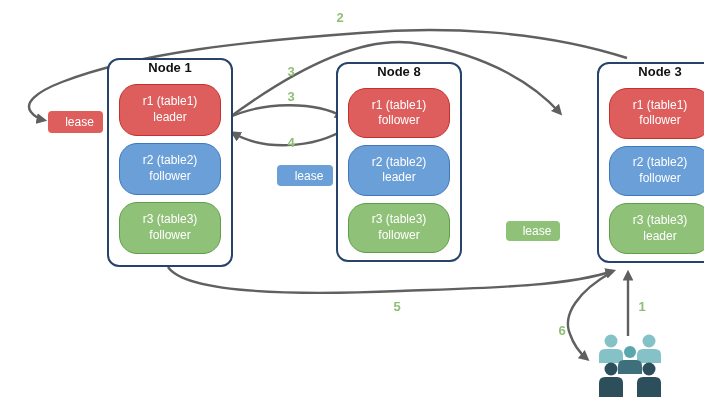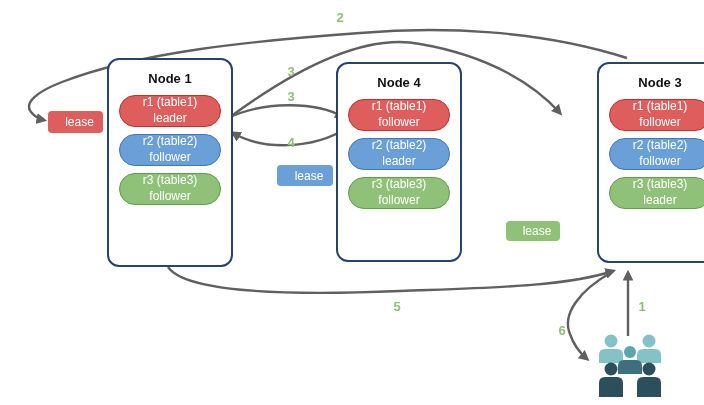--- a/index.html
+++ b/index.html
@@ -6,25 +6,24 @@
   .canvas{
     position:relative;width:704px;height:405px;background:#ffffff;
     font-family:"Liberation Sans",sans-serif;overflow:hidden;
   }
   svg.arrows{position:absolute;left:0;top:0;width:704px;height:405px;pointer-events:none;}
   .arrow{stroke:#606060;stroke-width:2.4;fill:none;}
 
   .node{
     position:absolute;background:#ffffff;border:2px solid #27436b;border-radius:12px;
     box-sizing:border-box;display:flex;flex-direction:column;align-items:center;
-    padding-top:11px;
   }
   .node-title{font-weight:bold;font-size:13px;color:#111111;margin-bottom:9px;}
   .replica{
-    width:102px;height:32px;border-radius:18px;margin-bottom:7px;box-sizing:border-box;
+    width:102px;height:52px;border-radius:18px;margin-bottom:7px;box-sizing:border-box;
     display:flex;flex-direction:column;align-items:center;justify-content:center;
     color:#ffffff;font-size:12px;line-height:1.3;border:1.5px solid transparent;
     text-align:center;
   }
   .red   {background:#dd5e5c;border-color:#c5302c;}
   .blue  {background:#6a9fd8;border-color:#3e78bd;}
   .green {background:#8fc178;border-color:#5f9e4a;}
 
   .lease{
     position:absolute;border-radius:4px;color:#ffffff;font-size:12px;
@@ -74,21 +73,21 @@
       <div>r2 (table2)</div>
       <div>follower</div>
     </div>
     <div class="replica green">
       <div>r3 (table3)</div>
       <div>follower</div>
     </div>
   </div>
 
   <div class="node" id="node2">
-    <div class="node-title">Node 4</div>
+    <div class="node-title">Node 8</div>
     <div class="replica red">
       <div>r1 (table1)</div>
       <div>follower</div>
     </div>
     <div class="replica blue">
       <div>r2 (table2)</div>
       <div>leader</div>
     </div>
     <div class="replica green">
       <div>r3 (table3)</div>

